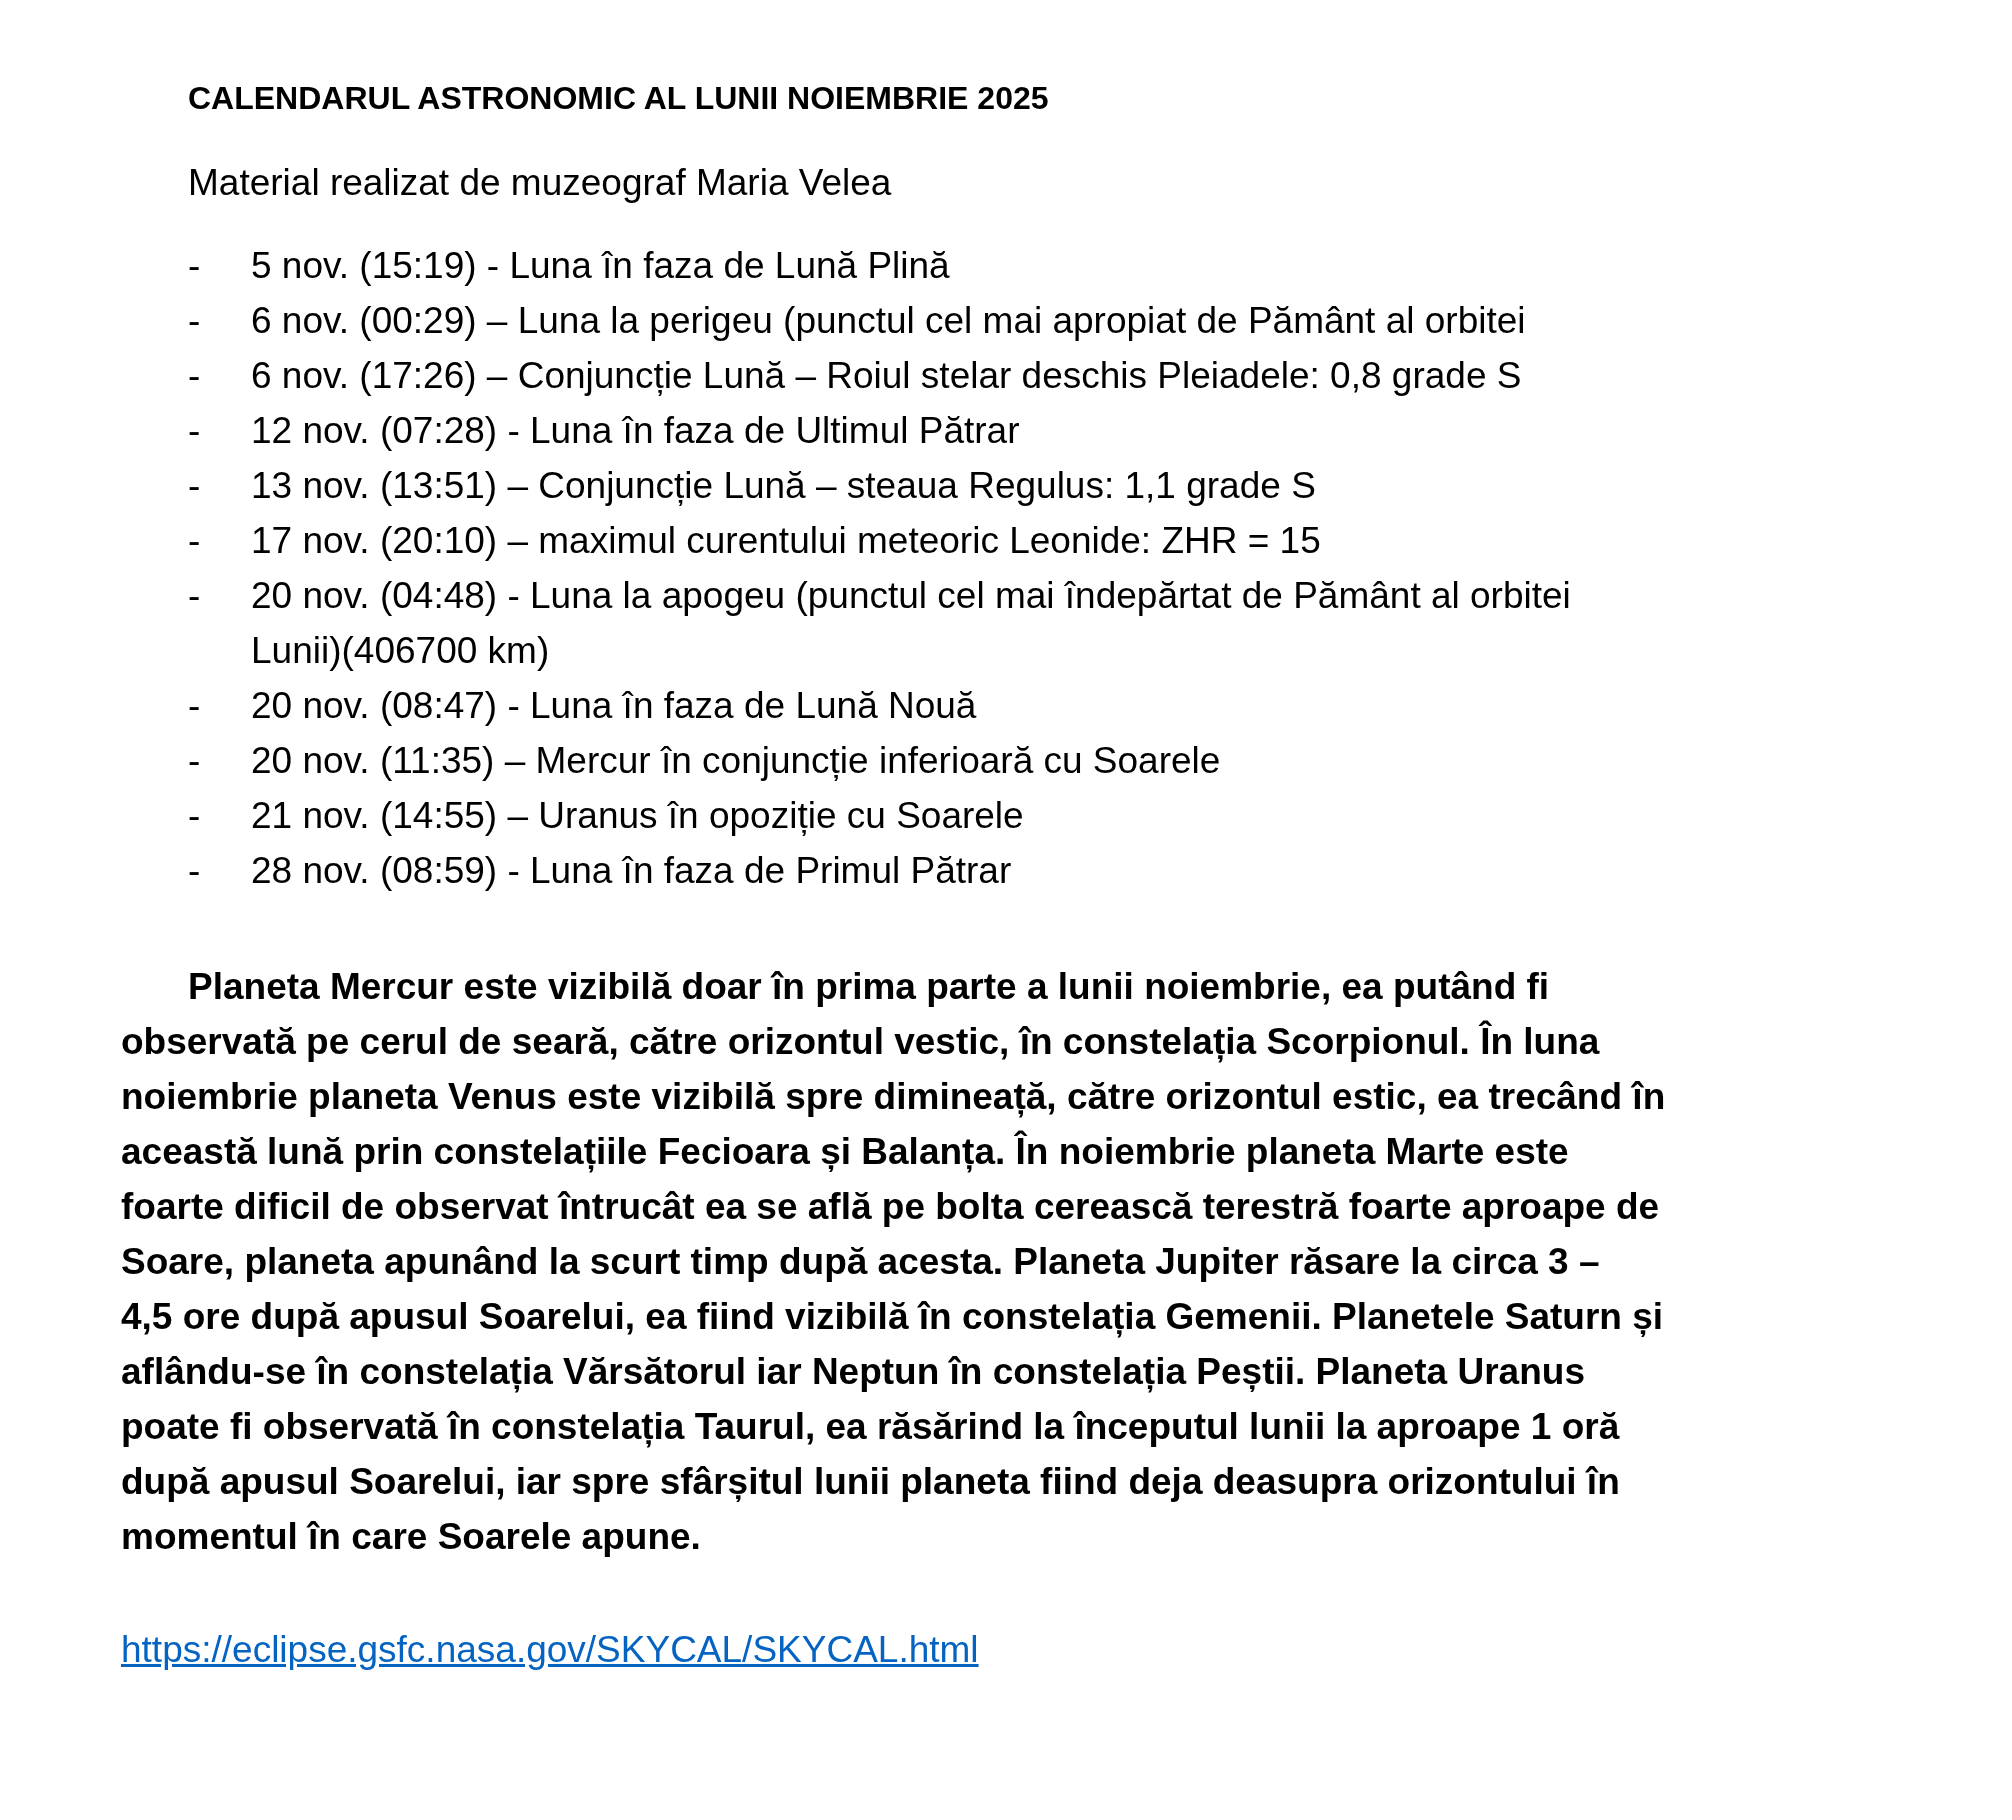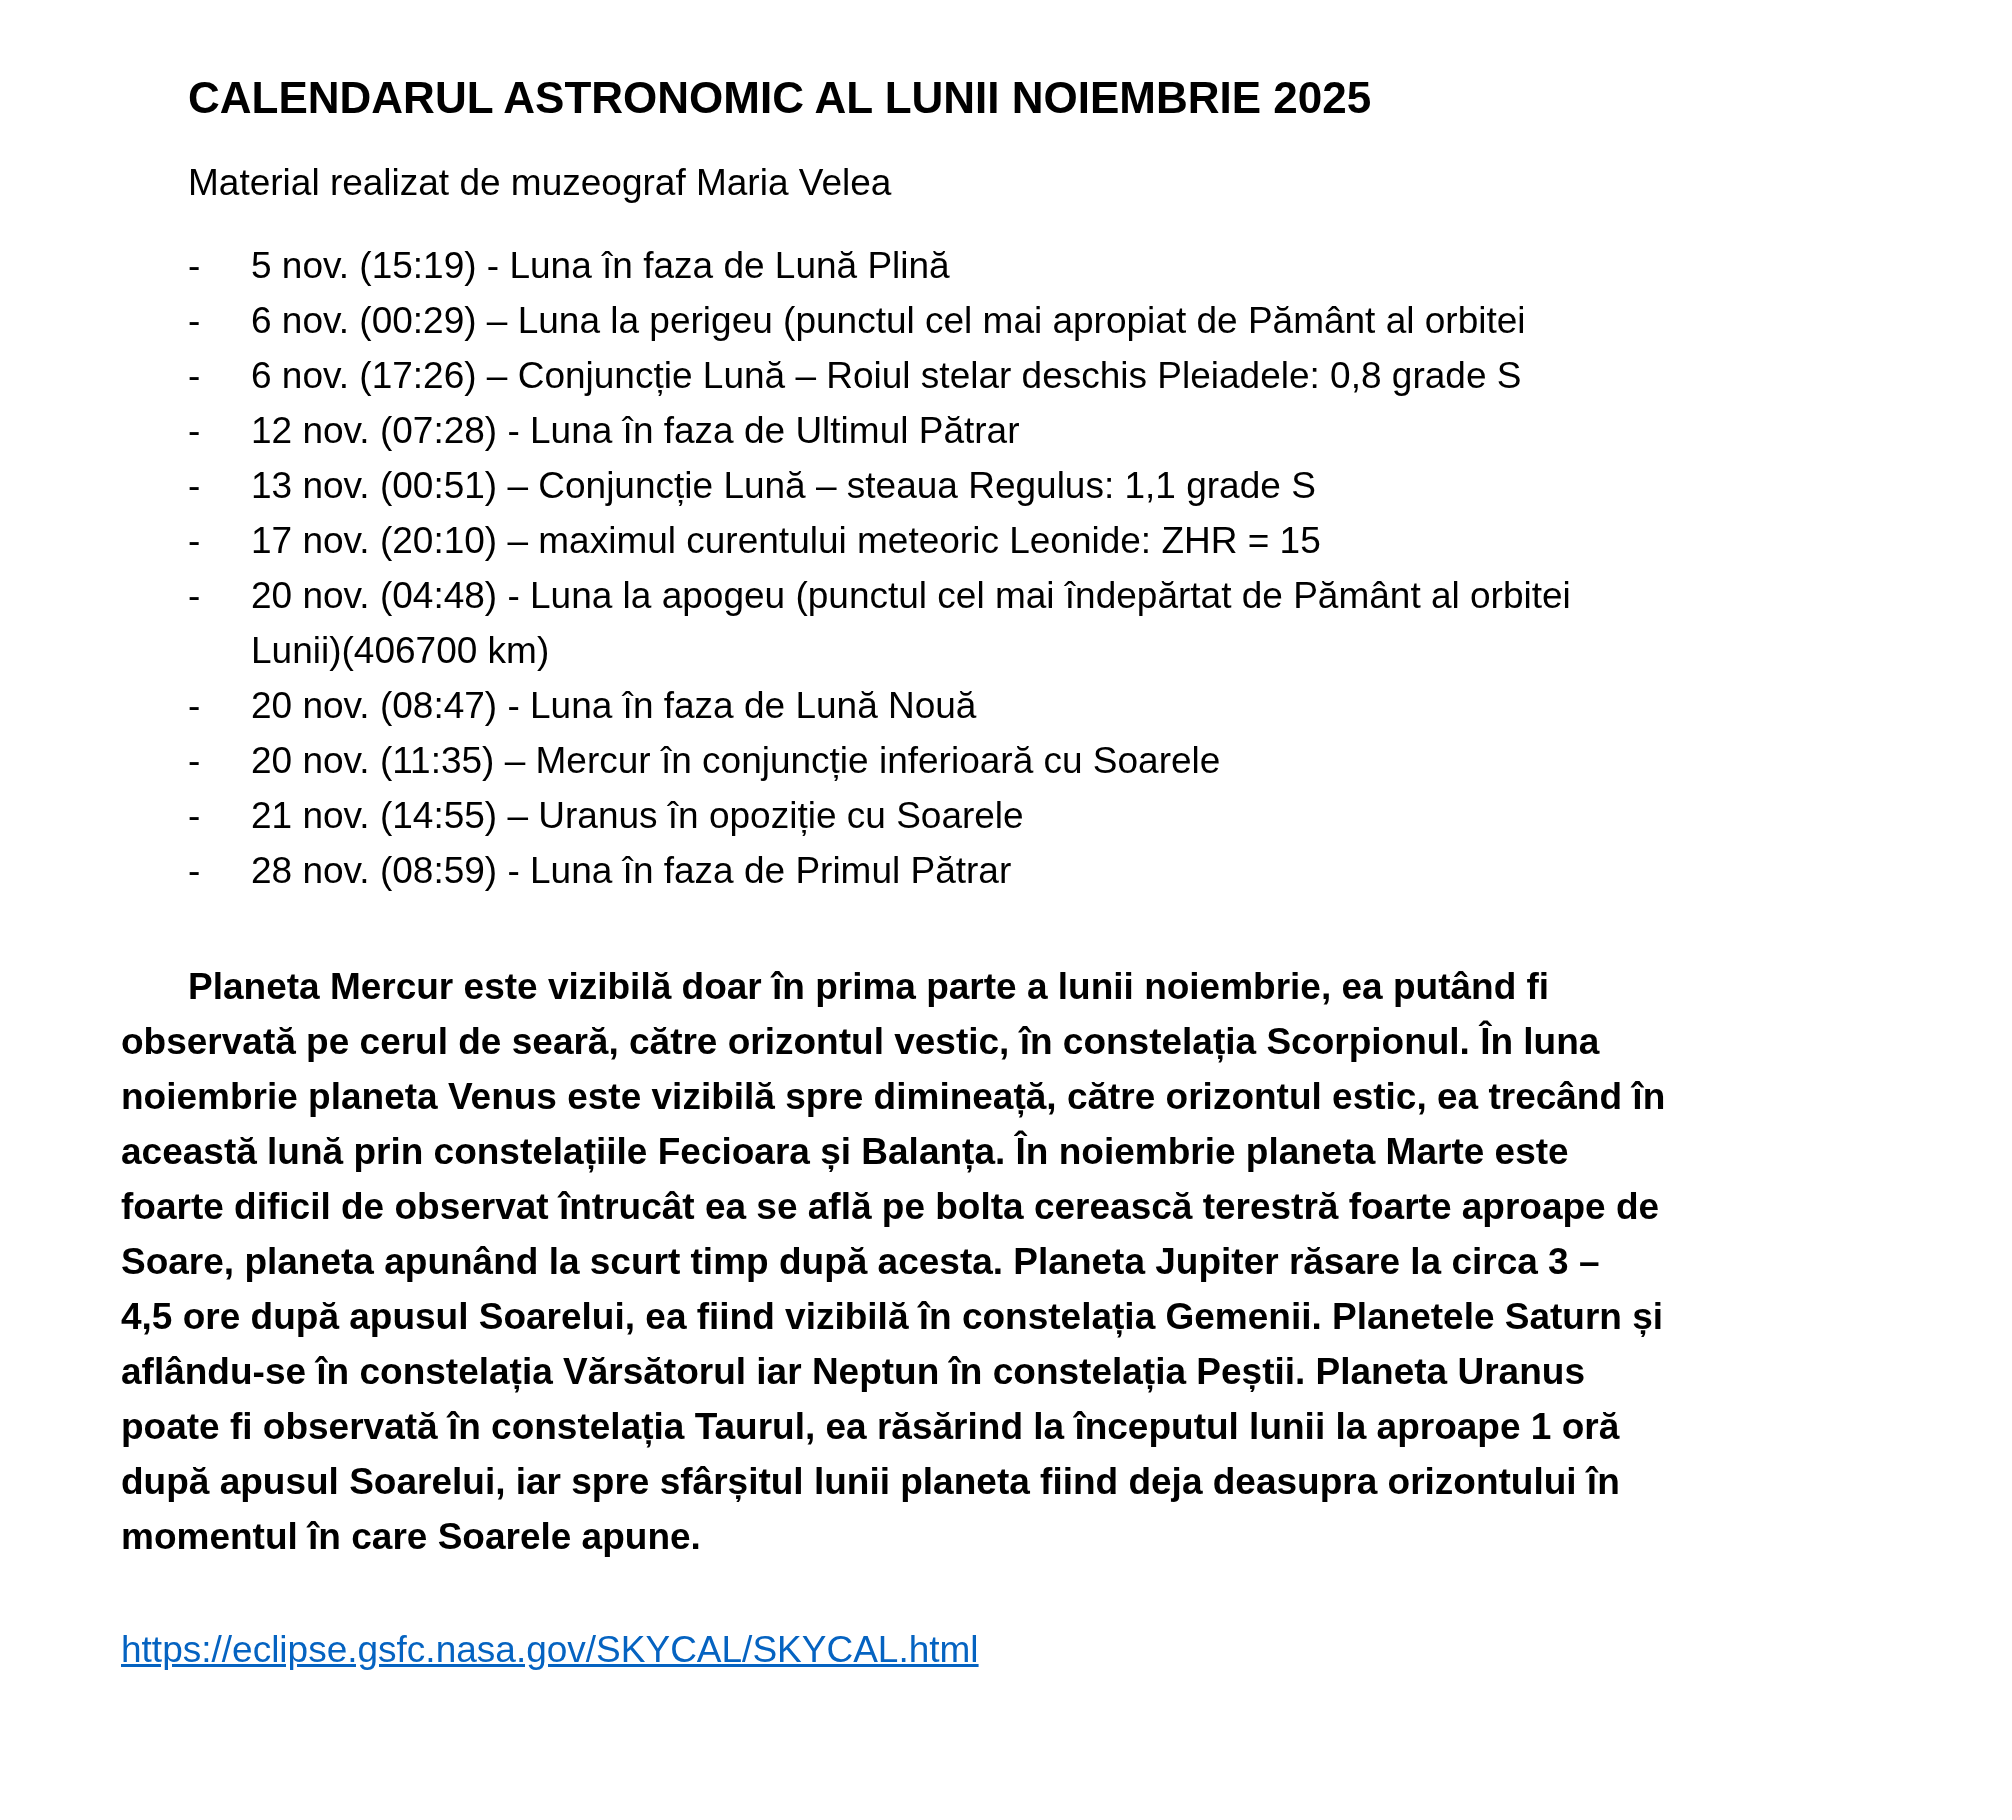--- a/index.html
+++ b/index.html
@@ -14,21 +14,21 @@
   }
   .doc {
     box-sizing: border-box;
     width: 2012px;
     height: 1820px;
     padding-left: 121px;
     padding-right: 105px;
   }
   .title {
     margin: 72px 0 0 67px;
-    font-size: 44px;
+    font-size: 32px;
     line-height: 52px;
     font-weight: bold;
     white-space: nowrap;
   }
   .subtitle {
     margin: 31px 0 0 67px;
     font-size: 37px;
     line-height: 55px;
     white-space: nowrap;
   }
@@ -80,21 +80,21 @@
       <div class="event">
         <span class="dash">-</span>
         <div class="line">6 nov. (17:26) – Conjuncție Lună – Roiul stelar deschis Pleiadele: 0,8 grade S</div>
       </div>
       <div class="event">
         <span class="dash">-</span>
         <div class="line">12 nov. (07:28) - Luna în faza de Ultimul Pătrar</div>
       </div>
       <div class="event">
         <span class="dash">-</span>
-        <div class="line">13 nov. (00:51) – Conjuncție Lună – steaua Regulus: 1,1 grade S</div>
+        <div class="line">13 nov. (13:51) – Conjuncție Lună – steaua Regulus: 1,1 grade S</div>
       </div>
       <div class="event">
         <span class="dash">-</span>
         <div class="line">17 nov. (20:10) – maximul curentului meteoric Leonide: ZHR = 15</div>
       </div>
       <div class="event">
         <span class="dash">-</span>
         <div class="line">20 nov. (04:48) - Luna la apogeu (punctul cel mai îndepărtat de Pământ al orbitei</div>
         <div class="line">Lunii)(406700 km)</div>
       </div>

